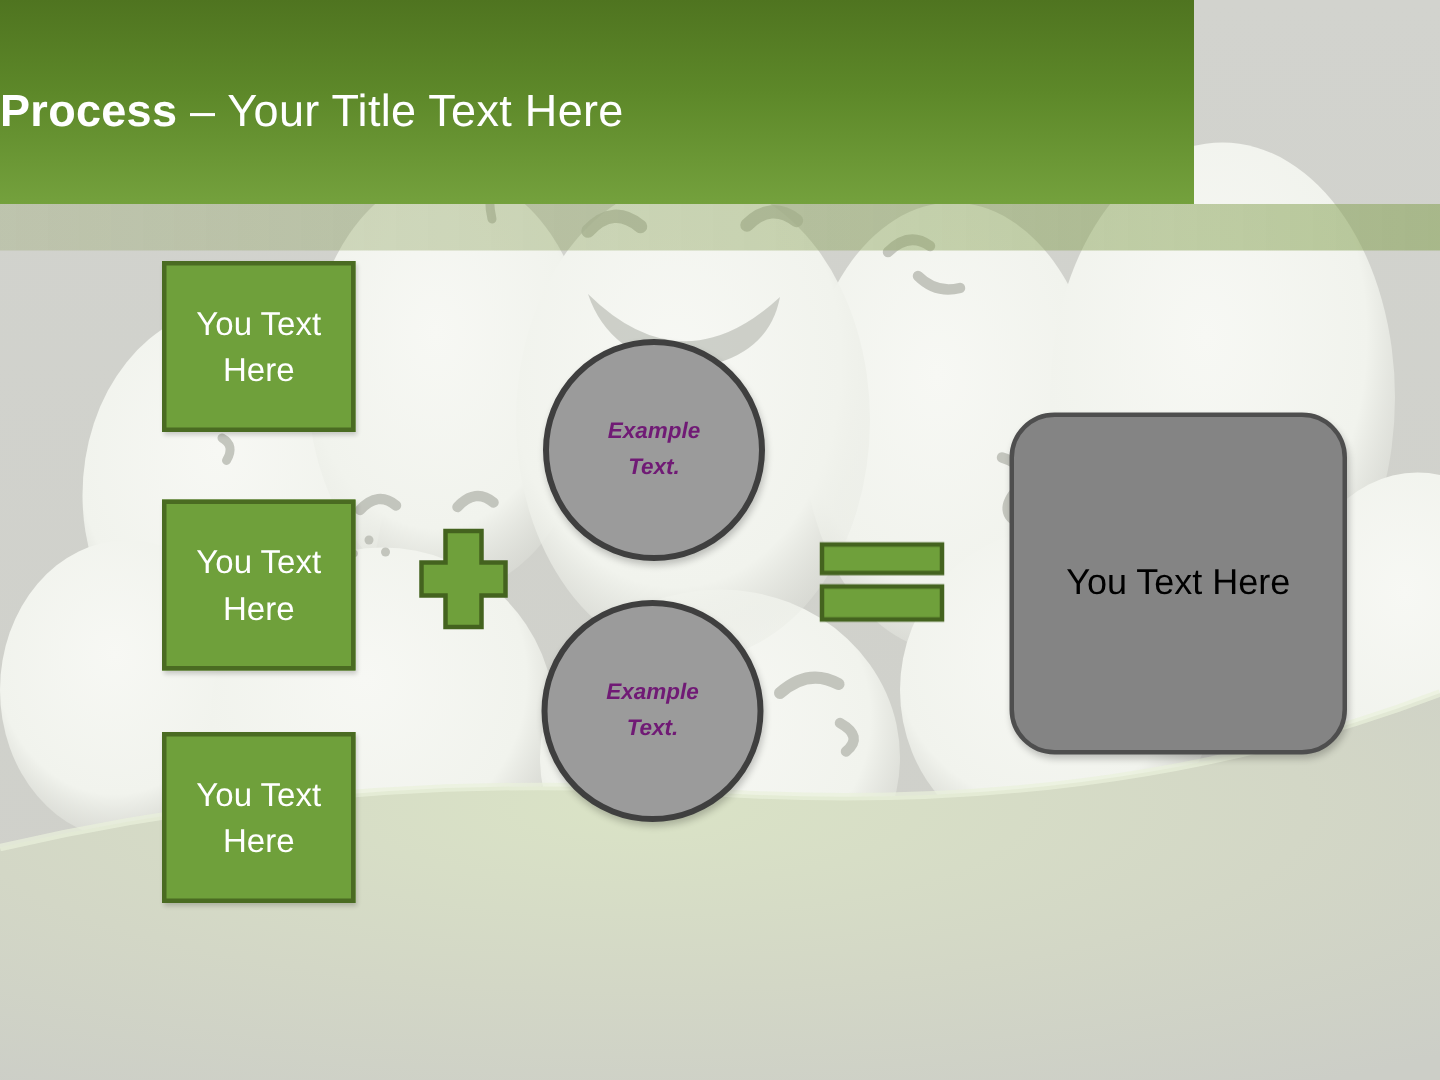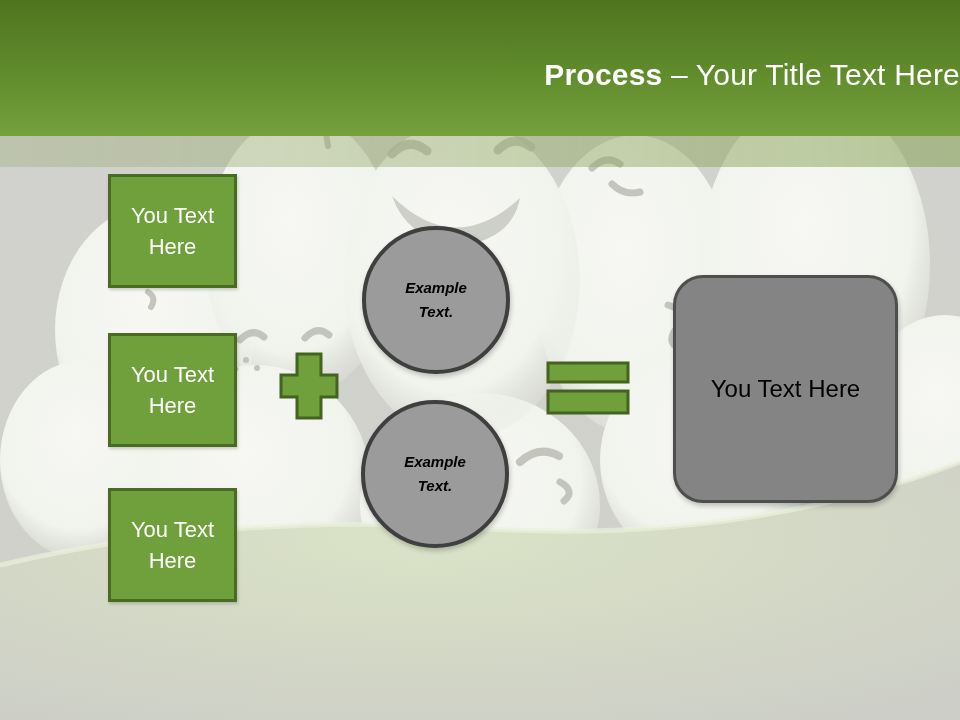--- a/index.html
+++ b/index.html
@@ -5,23 +5,23 @@
   html,body{margin:0;padding:0;background:#d1d2cd;}
   .slide{
     position:relative;width:960px;height:720px;overflow:hidden;
     font-family:"Liberation Sans",sans-serif;
     background:linear-gradient(180deg,#d2d3ce 0%,#cfd0ca 100%);
   }
   .bg-svg{position:absolute;left:0;top:0;width:960px;height:720px;}
 
   
   .header{
-    position:absolute;left:0;top:0;width:960px;height:136px;
+    position:absolute;left:0;top:0;width:796px;height:136px;
     background:linear-gradient(180deg,#4f7420 0%,#5d8829 45%,#74a13d 100%);
-    display:flex;align-items:center;justify-content:flex-end;
+    display:flex;align-items:center;justify-content:flex-start;
     padding-top:14px;box-sizing:border-box;
   }
   .title{
     margin:0;color:#ffffff;font-size:30px;font-weight:400;letter-spacing:.2px;
   }
   .title .emph{font-weight:700;}
   .title .sep{white-space:pre;}
 
   
   .band{
@@ -43,21 +43,21 @@
   
   .op{position:absolute;}
   #plus{left:279px;top:352px;}
   #equals{left:546px;top:361px;}
 
   
   .circle{
     position:absolute;width:148px;height:148px;border-radius:50%;box-sizing:border-box;
     background:#9b9b9b;border:4px solid #3f3f3f;
     display:flex;align-items:center;justify-content:center;text-align:center;
-    color:#000000;font-size:15px;font-weight:700;font-style:italic;line-height:1.6;
+    color:#701a75;font-size:15px;font-weight:700;font-style:italic;line-height:1.6;
     box-shadow:1px 3px 5px rgba(0,0,0,.22);
   }
   .circle .lbl{display:block;width:92px;}
   #circle1{left:362px;top:226px;}
   #circle2{left:361px;top:400px;}
 
   
   .result-box{
     position:absolute;left:673px;top:275px;width:225px;height:228px;box-sizing:border-box;
     background:#848484;border:3px solid #4e4e4e;border-radius:30px;

